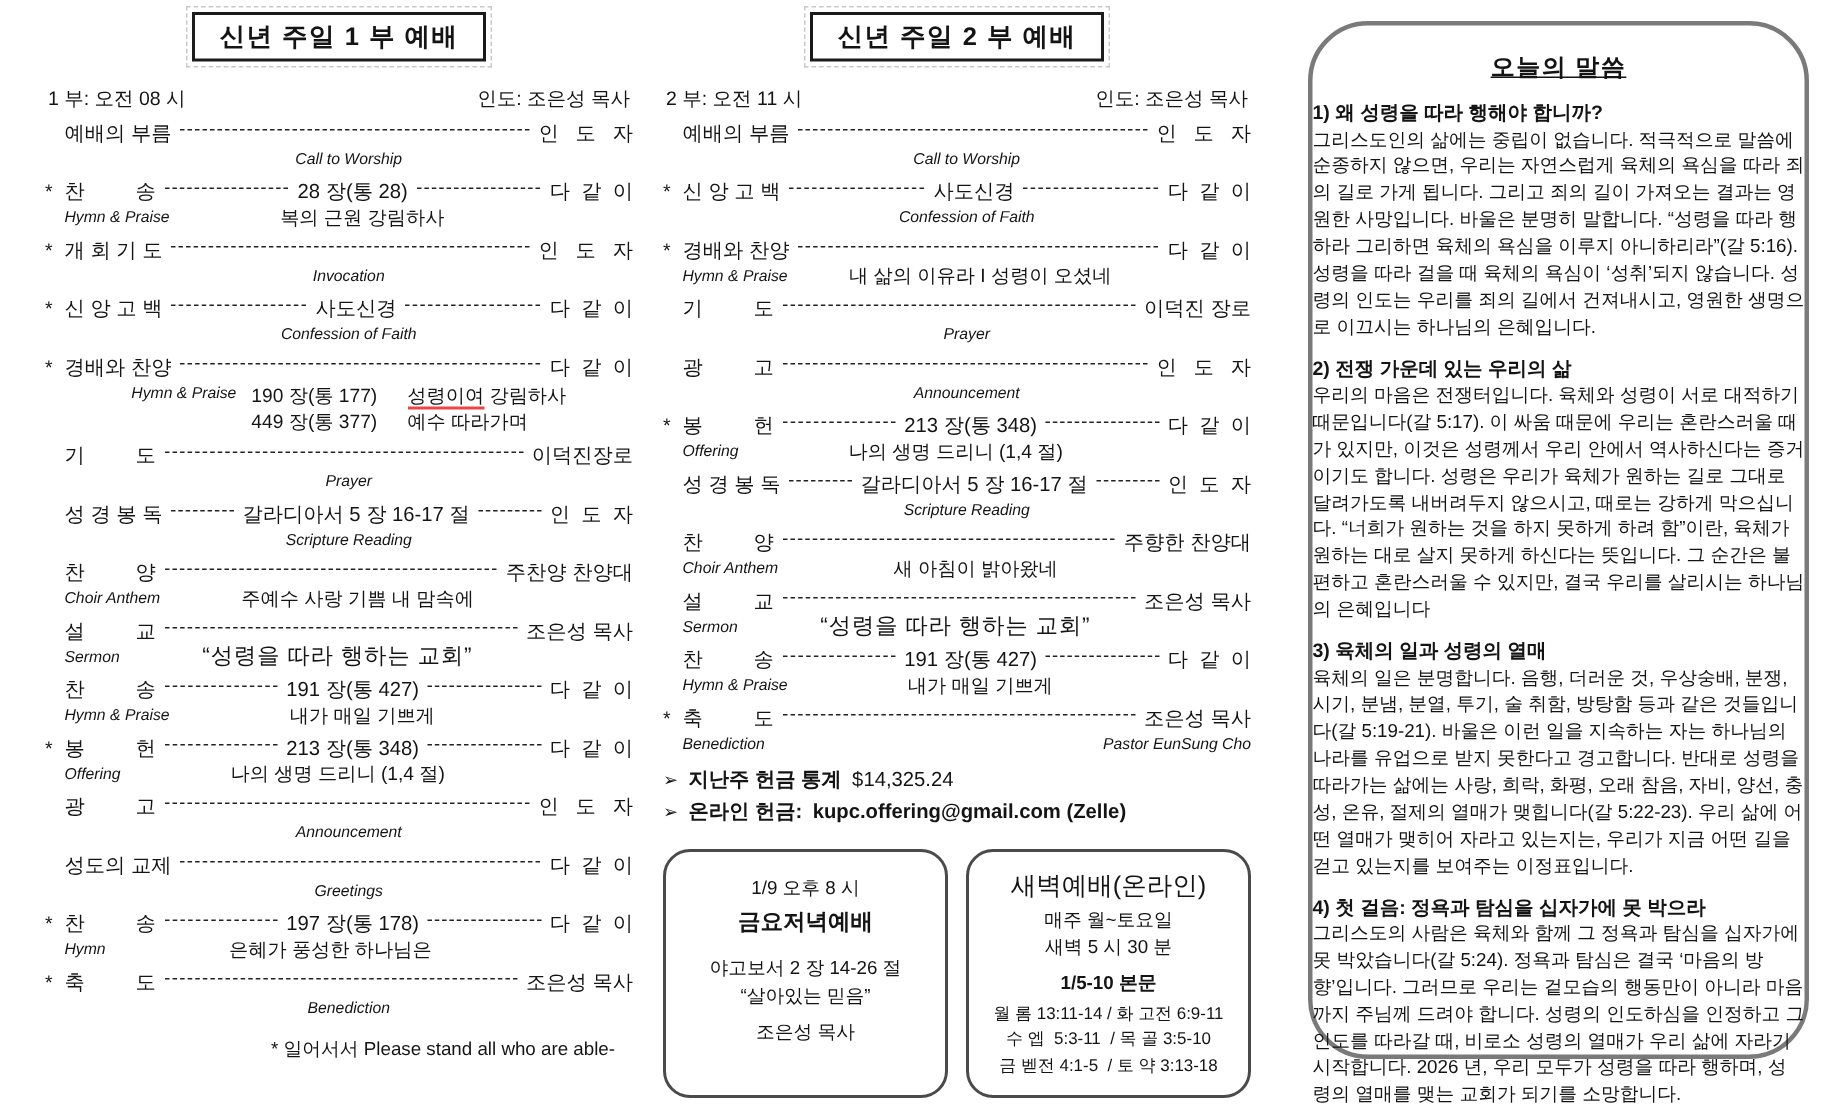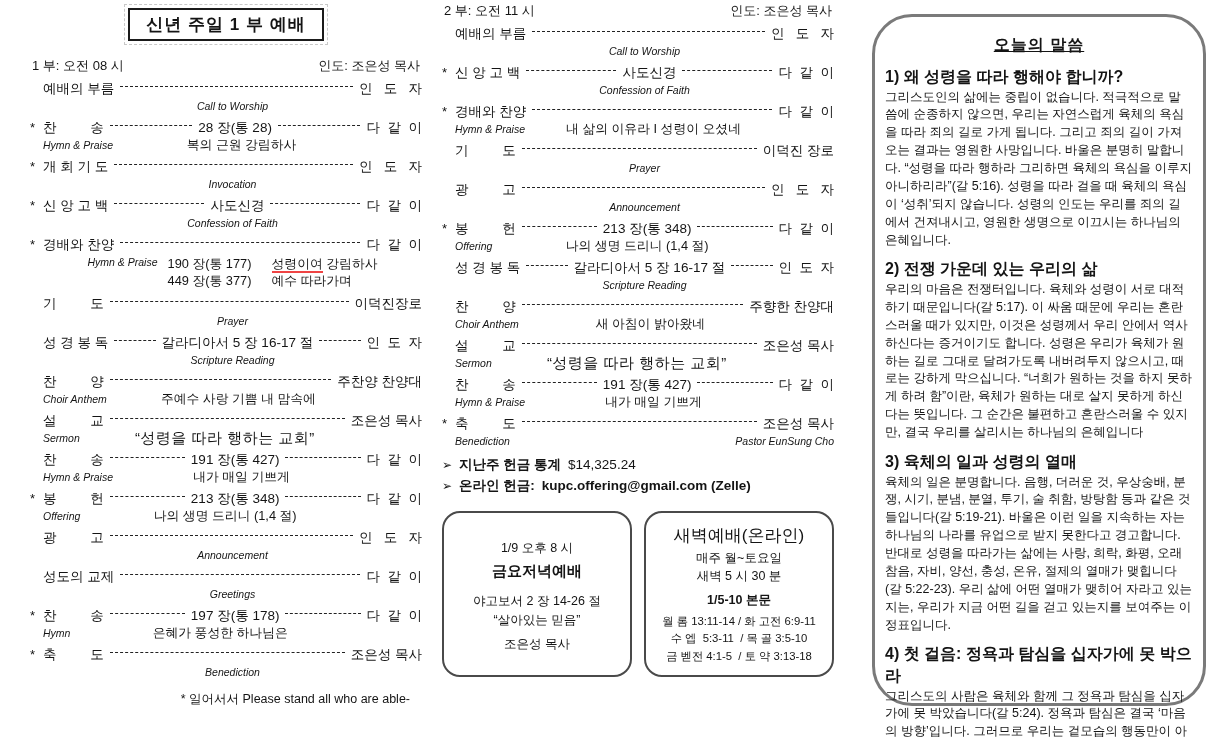--- a/index.html
+++ b/index.html
@@ -32,33 +32,33 @@
   .notes{margin-top:8px;font-size:13.5px;}
   .note-line{display:flex;gap:7px;margin:3px 0;align-items:baseline;}
   .note-bullet{font-size:12px;}
   .note-label{font-weight:bold;}
   #note-0 .note-value{font-weight:400;}
   #note-1 .note-value{font-weight:bold;}
 
   .boxes{display:flex;gap:12px;margin-top:16px;}
   .info-box{flex:1;border:2px solid #4a4a4a;border-radius:18px;padding:10px 6px;text-align:center;
             font-size:12.5px;line-height:1.5;}
-  .fb-line1{margin-top:16px;}
+  .fb-line1{margin-top:5px;}
   .fb-title{font-weight:bold;font-size:15px;margin:2px 0 10px;}
   .fb-verse{margin-top:3px;}
   .db-title{font-weight:normal;font-size:17px;}
   .db-bold{font-weight:bold;margin:5px 0 3px;}
   .db-sched{font-size:11.3px;line-height:1.55;white-space:pre;}
 
   .panel{position:absolute;left:872px;top:14px;width:334px;height:692px;box-sizing:border-box;
-         border:3px solid #7a7a7a;border-radius:40px;padding:14px 10px 10px;}
+         border:3px solid #7a7a7a;border-radius:40px;padding:14px 0 10px;}
   .panel-title{text-align:center;font-weight:bold;font-size:16px;text-decoration:underline;
                letter-spacing:1px;margin:4px 0 10px;}
   .panel-section{margin-bottom:9px;}
-  .panel-heading{font-weight:bold;font-size:16px;line-height:1.35;margin-bottom:1px;}
+  .panel-heading{font-weight:bold;font-size:13px;line-height:1.35;margin-bottom:1px;}
   .panel-body{font-size:12.5px;line-height:1.43;}
 </style>
 </head>
 <body>
 
 <div class="page">
 
   <div class="col" id="col1">
     <div class="svc-title-wrap">
       <span class="svc-title">신년 주일 1 부 예배</span>
@@ -259,20 +259,23 @@
           </div>
           <div class="item-sub">
             <span class="en">Benediction</span>
           </div>
         </div>
       </div>
     <div class="footnote">* 일어서서 Please stand all who are able-</div>
   </div>
 
   <div class="col" id="col2">
+    <div class="svc-title-wrap">
+      <span class="svc-title">신년 주일 2 부 예배</span>
+    </div>
     <div class="svc-header">
       <span>2 부: 오전 11 시</span>
       <span>인도: 조은성 목사</span>
     </div>
     <div id="col2-items">
         <div class="svc-item">
           <div class="item-main">
             <span class="star"></span>
             <span class="lbl">예배의 부름</span>
             <span class="leader"></span>

